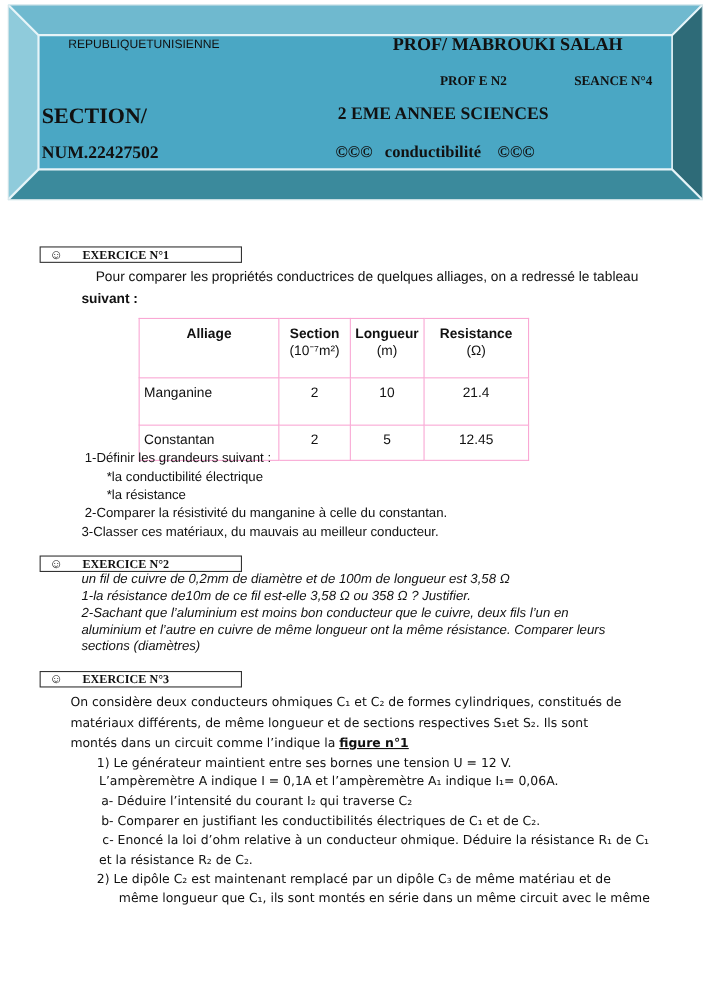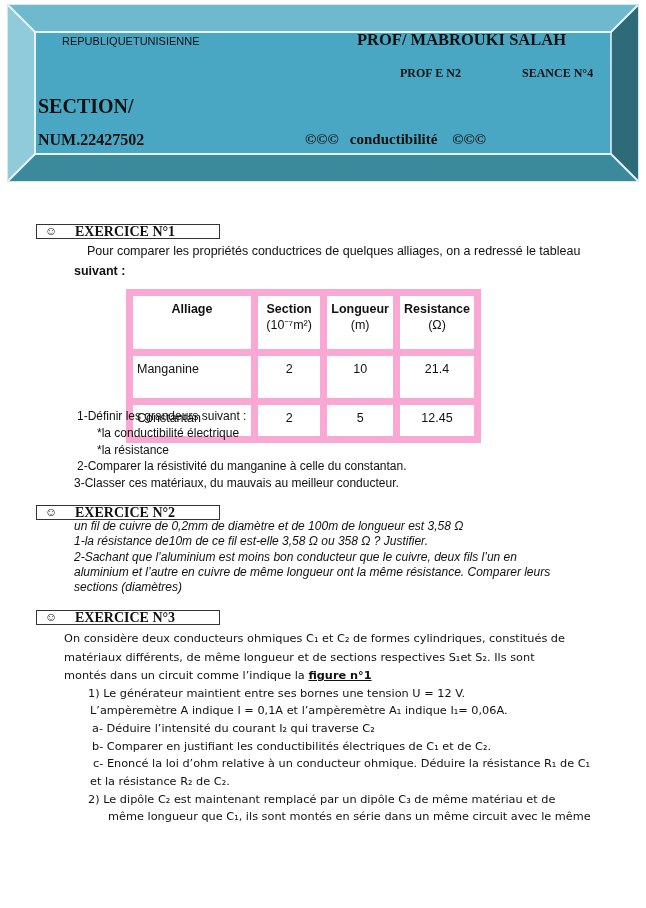--- a/index.html
+++ b/index.html
@@ -8,30 +8,30 @@
   
   .frame { position:absolute; left:7px; top:4px; width:632px; height:155px; }
   .frame svg { position:absolute; left:0; top:0; }
   .hdr-text { position:absolute; color:#111; white-space:nowrap; }
   .sans-small { font-family:"Liberation Sans", sans-serif; font-size:11px; }
   .serif-bold { font-family:"Liberation Serif", serif; font-weight:bold; }
 
   
   .ex-title { position:absolute; left:36px; width:184px; height:15px; border:1px solid #333; border-bottom-width:1px; box-sizing:border-box; background:#fff; }
   .ex-title .smile { position:absolute; left:8px; top:0px; font-size:12px; line-height:13px; }
-  .ex-title .lbl { position:absolute; left:38px; top:0px; font-family:"Liberation Serif", serif; font-weight:bold; font-size:14px; line-height:14px; }
+  .ex-title .lbl { position:absolute; left:38px; top:0px; font-family:"Liberation Serif", serif; font-weight:bold; font-size:11px; line-height:14px; }
 
   .p { position:absolute; white-space:nowrap; font-size:12.5px; line-height:15px; }
   .cal { font-family:"Liberation Sans", sans-serif; font-size:12.5px; }
   .ital { font-family:"Liberation Sans", sans-serif; font-style:italic; font-size:12px; }
   .comic { font-family:"DejaVu Sans", sans-serif; font-size:11.3px; }
 
   
   table.alloy { position:absolute; left:126px; top:289px; width:355px; border-collapse:collapse; font-size:12.5px; }
-  table.alloy td, table.alloy th { border:7px solid #f9a8d4; padding:0 4px; }
+  table.alloy td, table.alloy th { border:1px solid #f9a8d4; padding:0 4px; }
   table.alloy th { font-weight:bold; text-align:center; height:48px; vertical-align:top; padding-top:5px; line-height:16px; }
   table.alloy th .unit { font-weight:normal; }
   table.alloy td { height:36px; vertical-align:top; padding-top:6px; text-align:center; }
   table.alloy td.first { text-align:left; }
   table.alloy tr.r2 td { height:25px; }
 </style>
 </head>
 <body>
 
 <div class="frame">
@@ -45,20 +45,21 @@
     <polyline points="28,28 28,150 604,150 632,178" fill="none" stroke="#e6f4f8" stroke-width="2"></polyline>
     <line x1="28" y1="150" x2="0" y2="178" stroke="#e6f4f8" stroke-width="2"></line>
     <line x1="604" y1="150" x2="604" y2="28" stroke="#e6f4f8" stroke-width="1.5"></line>
     <rect x="0.5" y="0.5" width="631" height="177" fill="none" stroke="#d7e6ea" stroke-width="1"></rect>
   </svg>
   <span class="hdr-text sans-small" style="left:55px;top:31px;">REPUBLIQUETUNISIENNE</span>
   <span class="hdr-text serif-bold" style="left:350px;top:26px;font-size:16.5px;">PROF/   MABROUKI  SALAH</span>
   <span class="hdr-text serif-bold" style="left:393px;top:62px;font-size:12px;">PROF E N2</span>
   <span class="hdr-text serif-bold" style="left:515px;top:62px;font-size:12px;">SEANCE N°4</span>
   <span class="hdr-text serif-bold" style="left:31px;top:91px;font-size:20px;">SECTION/</span>
+  <span class="hdr-text serif-bold" style="left:300px;top:91px;font-size:16px;">2 EME ANNEE SCIENCES</span>
   <span class="hdr-text serif-bold" style="left:31px;top:127px;font-size:16px;">NUM.22427502</span>
   <span class="hdr-text serif-bold" style="left:298px;top:127px;font-size:15px;white-space:pre;">©©©   conductibilité    ©©©</span>
 </div>
 
 <div class="ex-title" style="top:224px;">
   <span class="smile">☺</span>
   <span class="lbl">EXERCICE N°1</span>
 </div>
 <div class="p cal" style="left:74px;top:244px;margin-left:13px;">Pour comparer les propriétés conductrices de quelques alliages, on a redressé le tableau</div>
 <div class="p cal" style="left:74px;top:264px;font-weight:bold;">suivant :</div>

